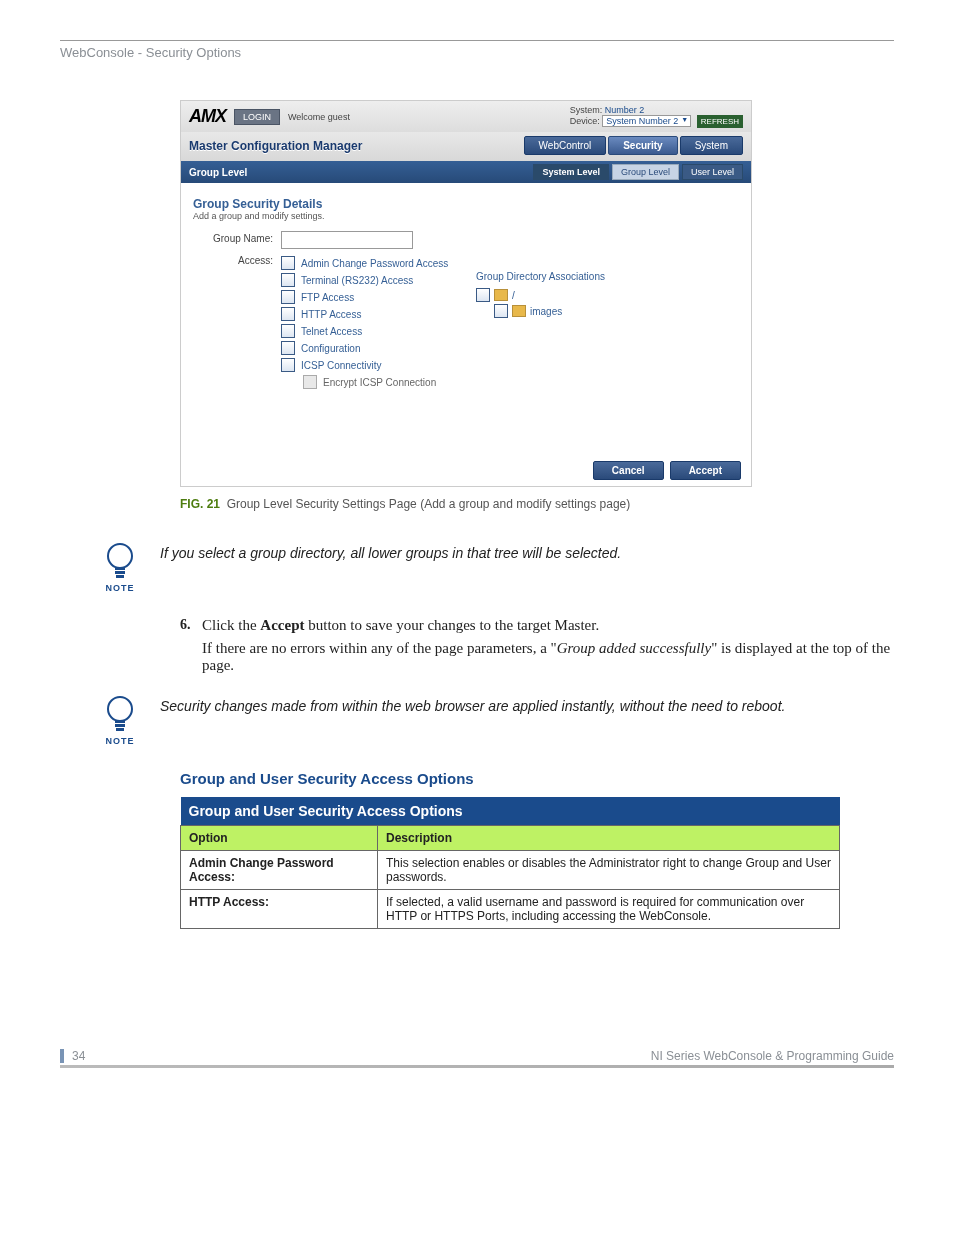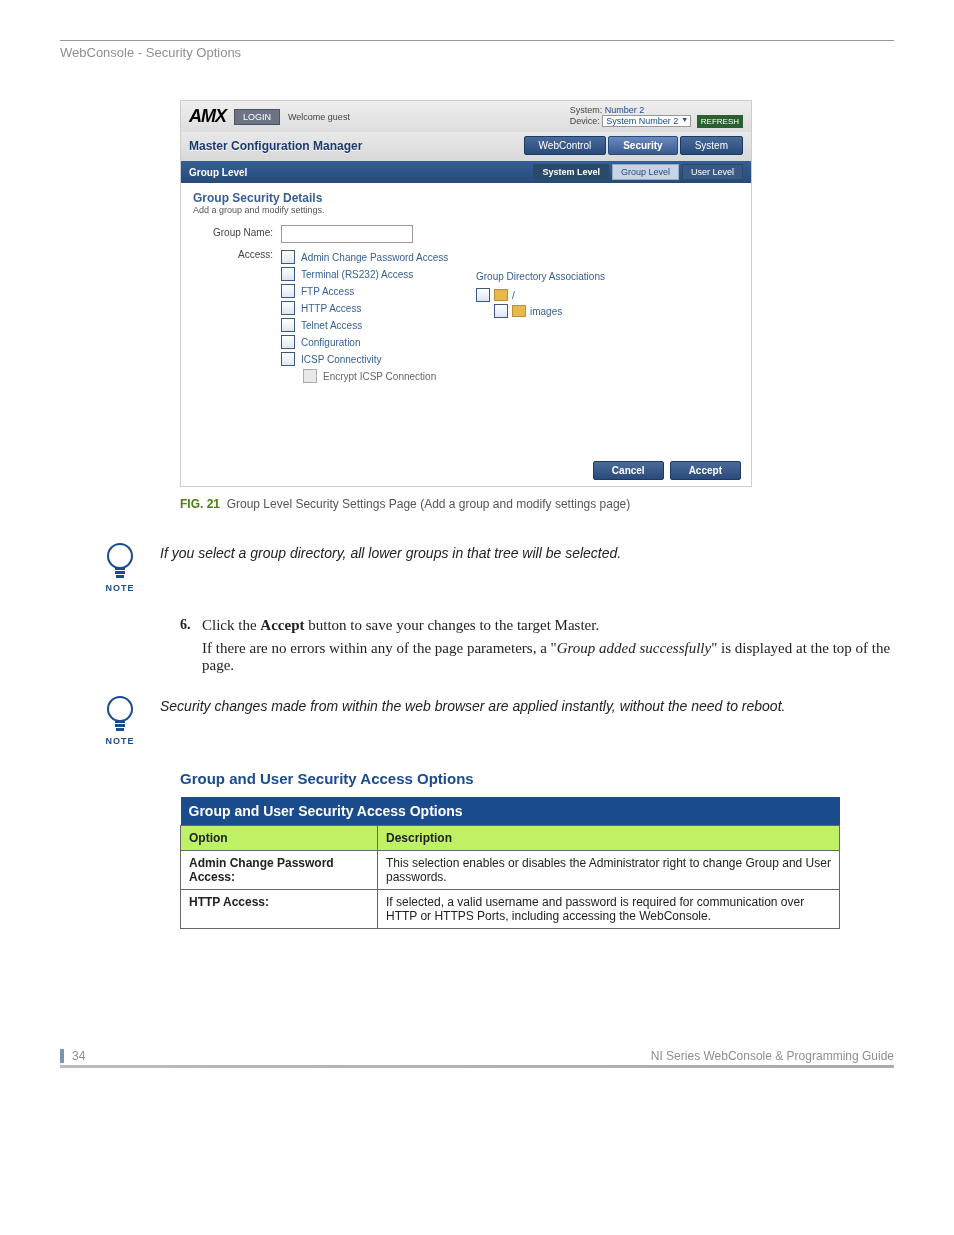--- a/index.html
+++ b/index.html
@@ -89,21 +89,21 @@
   .subtabs { display:flex; gap:3px; }
   .subtab {
     background:#3a5a85; color:#fff; padding:2px 8px; font-size:9px; border:1px solid #2a4a6a;
   }
   .subtab.active { background:#2a4a6a; font-weight:bold; }
   .subtab.pale { background:#c7d4e5; color:#2a4a7a; border-color:#9ab; }
   .shot-body {
     background:#fff; padding:8px 12px 4px 12px; min-height:260px;
     display:flex; gap:20px;
   }
-  .form-col { flex:1; }
+  .form-col { flex:1;margin-top:6px; }
   .gsd-title { color:#355f95; font-weight:bold; font-size:12px; }
   .gsd-sub { font-size:9px; color:#555; margin-bottom:10px; }
   .frow { display:flex; margin:4px 0; align-items:flex-start; }
   .flabel { width:80px; text-align:right; padding-right:8px; color:#444; font-size:10px; padding-top:2px;}
   .finput { width:130px; height:16px; border:1px solid #999; background:#fff;}
   .chk-row { display:flex; align-items:center; gap:6px; margin:3px 0; color:#355f95; font-size:10px;}
   .chk-row.indent { margin-left:22px; }
   .chk { width:12px; height:12px; border:1px solid #3a5a85; background:linear-gradient(#fff,#dde6f2);}
   .chk.gray { border-color:#aaa; background:#e8e8e8;}
   .assoc-col { flex:1; padding-top:80px; }

